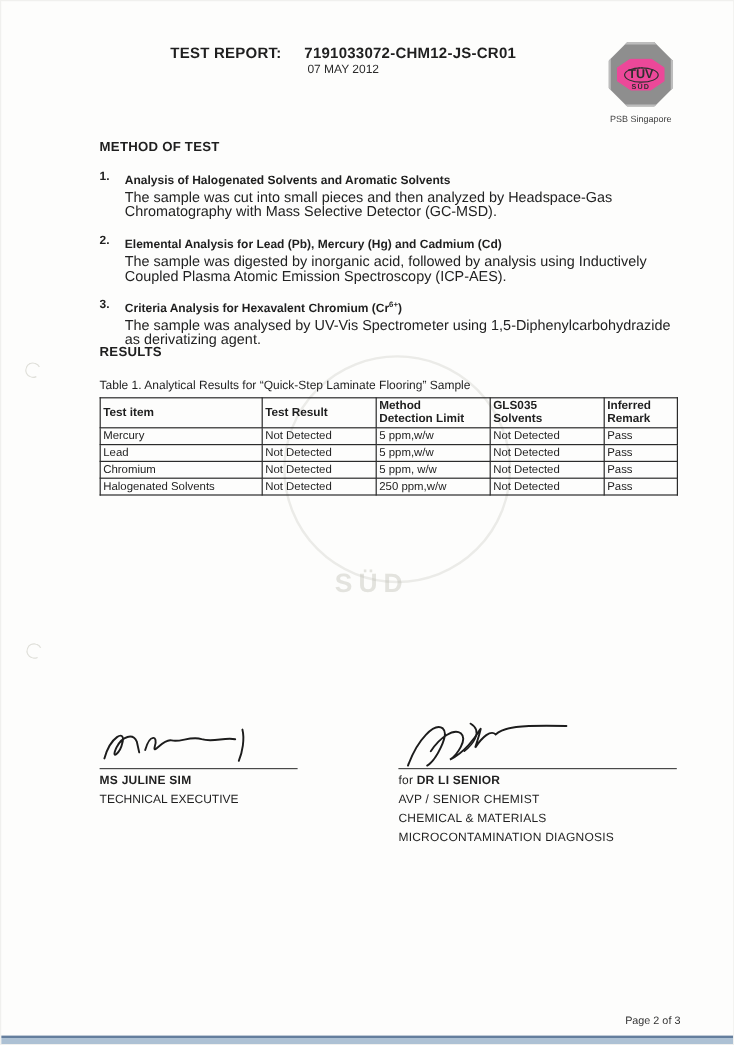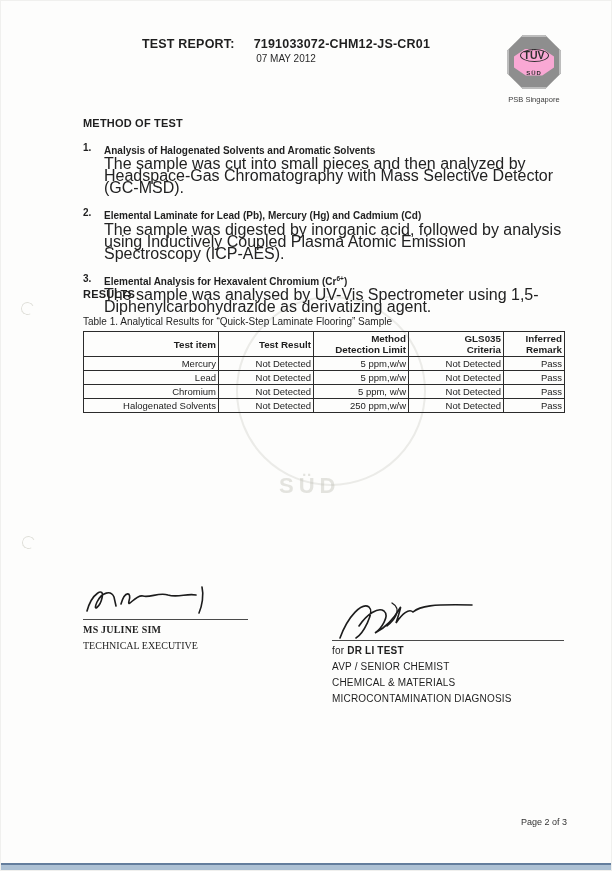--- a/index.html
+++ b/index.html
@@ -12,69 +12,69 @@
   .report-title { font-size:12.5px; font-weight:bold; letter-spacing:.2px; white-space:nowrap; }
   .report-title .num { margin-left:19px; }
   .report-date { font-size:10px; margin-top:2px; color:#2a2a2a; }
 
   
   .logo-block { position:absolute; left:503px; top:34px; width:60px; text-align:center; }
   .oct-outer { width:54px; height:54px; margin:0 auto; background:#8e8e8e;
     clip-path:polygon(29.3% 0,70.7% 0,100% 29.3%,100% 70.7%,70.7% 100%,29.3% 100%,0 70.7%,0 29.3%);
     display:flex; align-items:center; justify-content:center;
     box-shadow:inset 0 0 0 2px #bdbdbd; }
-  .oct-inner { width:40px; height:27px; background:#f9a8d4;
+  .oct-inner { width:40px; height:27px; background:#ec4899;
     clip-path:polygon(29.3% 0,70.7% 0,100% 29.3%,100% 70.7%,70.7% 100%,29.3% 100%,0 70.7%,0 29.3%);
-    display:flex; flex-direction:column; align-items:center; justify-content:space-between; }
+    display:flex; flex-direction:column; align-items:center; justify-content:flex-end; }
   .tuv-oval { font-size:10.5px; font-weight:bold; color:#2f2f2f; border:1.3px solid #2f2f2f; border-radius:50%;
     padding:0 3px 1px 3px; line-height:10px; }
   .sud-txt { font-size:6px; font-weight:bold; color:#2f2f2f; letter-spacing:1px; margin-top:1px; }
   .logo-caption { font-size:7.5px; color:#3c3c3c; margin-top:6px; white-space:nowrap; }
 
   
   .method { position:absolute; left:82px; top:116px; width:483px; }
   .sec-heading { font-size:11px; font-weight:bold; letter-spacing:.2px; }
   .m-item { display:flex; margin-top:13px; }
   .m-item:first-of-type { margin-top:15px; }
   .m-num { width:21px; font-size:10px; font-weight:bold; flex:none; }
   .m-content { flex:1; }
   .m-title { font-size:10px; font-weight:bold; line-height:12px; }
   .m-title sup { font-size:6.5px; }
-  .m-body { font-size:16px; line-height:12px; margin-top:1px; color:#222; }
+  .m-body { font-size:12px; line-height:12px; margin-top:1px; color:#222; }
 
   
   .results { position:absolute; left:82px; top:287px; width:483px; }
   .table-caption { font-size:10px; font-weight:normal; margin-top:16px; margin-bottom:4px; }
   table.results-table { border-collapse:collapse; table-layout:fixed; width:481px; background:transparent; }
-  .results-table th, .results-table td { border:1px solid #2b2b2b; text-align:right; vertical-align:middle; }
+  .results-table th, .results-table td { border:1px solid #2b2b2b; text-align:left; vertical-align:middle; }
   .results-table th { font-size:9.8px; font-weight:bold; height:25px; line-height:11px; padding:1px 2px; }
   .results-table td { font-size:9.5px; height:14px; padding:0 2px; color:#222; }
 
   
   .wm-circle { position:absolute; left:235px; top:295px; width:190px; height:190px; border-radius:50%;
     border:2px solid rgba(190,190,180,0.28); }
   .wm-text { position:absolute; left:278px; top:472px; font-size:22px; font-weight:bold; letter-spacing:5px;
     color:rgba(188,188,178,0.40); }
   .punch { position:absolute; width:13px; height:13px; border-radius:50%;
     border:1.6px solid #e0e0da; border-right-color:transparent; transform:rotate(18deg); }
   .punch.p1 { left:20px; top:301px; }
   .punch.p2 { left:21px; top:535px; }
 
   
-  .sig-left { position:absolute; left:82px; top:582px; width:165px;font-family:Liberation Serif, serif; }
+  .sig-left { position:absolute; left:82px; top:603px; width:165px; }
   .sig-right { position:absolute; left:331px; top:597px; width:232px; }
   .sig-line { border-top:1px solid #4a4a4a; width:100%; }
   .sig-name { font-size:10px; font-weight:bold; margin-top:4px; letter-spacing:.2px; }
   .sig-role { font-size:10px; margin-top:5px; }
   .sig-right .role-line { font-size:10px; margin-top:5px; letter-spacing:.2px; }
   .for-prefix { font-weight:normal; }
   .sig-svg { display:block; }
 
   
-  .page-number { position:absolute; right:44px; top:816px; font-size:9px; color:#333; }
+  .page-number { position:absolute; right:44px; top:844px; font-size:9px; color:#333; }
   .footer-line { position:absolute; left:0; right:0; top:862px; height:2px; background:#647e9d; }
   .footer-band { position:absolute; left:0; right:0; top:864px; height:6px; background:#adc1d4; }
 </style>
 </head>
 <body>
 
 <div class="page">
 
   <div class="title-block">
     <div class="report-title">
@@ -105,29 +105,29 @@
       <span class="m-num">1.</span>
       <div class="m-content">
         <div class="m-title"><span>Analysis of Halogenated Solvents and Aromatic Solvents</span><sup></sup><span></span></div>
         <div class="m-body">The sample was cut into small pieces and then analyzed by Headspace-Gas Chromatography with Mass Selective Detector (GC-MSD).</div>
       </div>
     </div>
 
     <div class="m-item">
       <span class="m-num">2.</span>
       <div class="m-content">
-        <div class="m-title"><span>Elemental Laminate for Lead (Pb), Mercury (Hg) and Cadmium (Cd)</span><sup></sup><span></span></div>
+        <div class="m-title"><span>Elemental Analysis for Lead (Pb), Mercury (Hg) and Cadmium (Cd)</span><sup></sup><span></span></div>
         <div class="m-body">The sample was digested by inorganic acid, followed by analysis using Inductively Coupled Plasma Atomic Emission Spectroscopy (ICP-AES).</div>
       </div>
     </div>
 
     <div class="m-item">
       <span class="m-num">3.</span>
       <div class="m-content">
-        <div class="m-title"><span>Elemental Analysis for Hexavalent Chromium (Cr</span><sup>6+</sup><span>)</span></div>
+        <div class="m-title"><span>Criteria Analysis for Hexavalent Chromium (Cr</span><sup>6+</sup><span>)</span></div>
         <div class="m-body">The sample was analysed by UV-Vis Spectrometer using 1,5-Diphenylcarbohydrazide as derivatizing agent.</div>
       </div>
     </div>
   </div>
 
   <div class="results">
     <div class="sec-heading">RESULTS</div>
     <div class="table-caption">Table 1. Analytical Results for “Quick-Step Laminate Flooring” Sample</div>
 
     <table class="results-table">
@@ -147,21 +147,21 @@
           <th>
               <div>Test Result</div>
               <div></div>
             </th>
           <th>
               <div>Method</div>
               <div>Detection Limit</div>
             </th>
           <th>
               <div>GLS035</div>
-              <div>Criteria</div>
+              <div>Solvents</div>
             </th>
           <th>
               <div>Inferred</div>
               <div>Remark</div>
             </th>
         </tr>
       </thead>
       <tbody>
         <tr>
           <td>Mercury</td>
@@ -203,21 +203,21 @@
     <div class="sig-name">MS JULINE SIM</div>
     <div class="sig-role">TECHNICAL EXECUTIVE</div>
   </div>
 
   <div class="sig-right">
     <svg class="sig-svg" width="228" height="42" viewBox="0 0 228 42">
       <path d="M8 40 C16 18, 30 4, 37 9 C43 14, 31 36, 24 40 M27 28 C35 16, 46 9, 52 13 C58 18, 49 31, 43 35 C55 29, 64 17, 68 10 C70 6, 66 19, 64 25 C70 16, 77 10, 81 14 C88 8, 100 6, 140 7" fill="none" stroke="#1c1c1c" stroke-width="1.6" stroke-linecap="round"></path>
       <path d="M60 5 C72 12, 60 24, 55 28" fill="none" stroke="#1c1c1c" stroke-width="1.4" stroke-linecap="round"></path>
     </svg>
     <div class="sig-line"></div>
-    <div class="sig-name"><span class="for-prefix">for </span><span>DR LI TEST</span></div>
+    <div class="sig-name"><span class="for-prefix">for </span><span>DR LI SENIOR</span></div>
     <div class="role-line">AVP / SENIOR CHEMIST</div>
     <div class="role-line">CHEMICAL &amp; MATERIALS</div>
     <div class="role-line">MICROCONTAMINATION DIAGNOSIS</div>
   </div>
 
   <div class="page-number">Page 2 of 3</div>
   <div class="footer-line"></div>
   <div class="footer-band"></div>
 
 </div>

